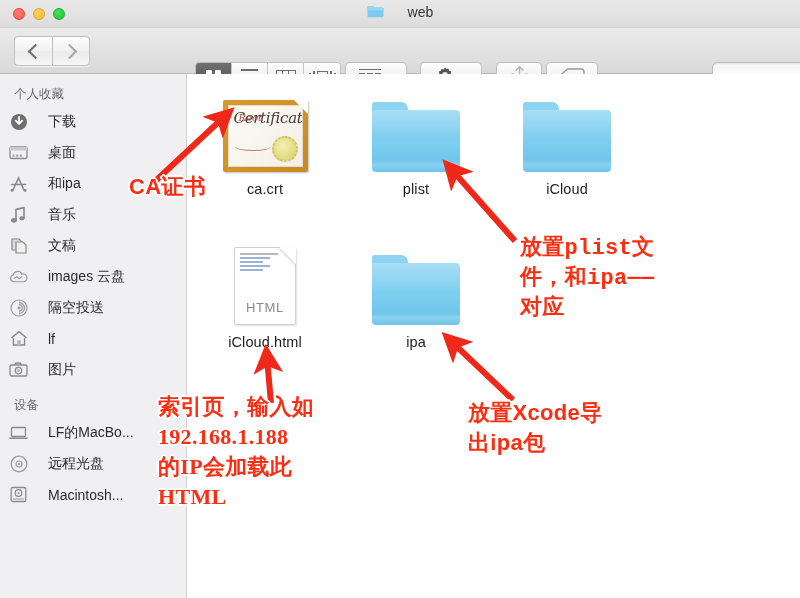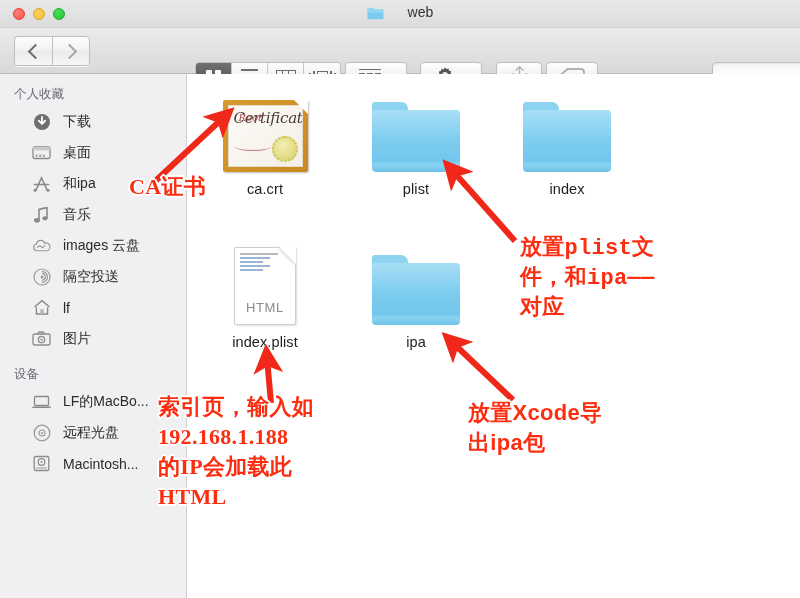--- a/index.html
+++ b/index.html
@@ -43,21 +43,20 @@
     box-sizing: border-box;
   }
   .light.close  { background: radial-gradient(circle at 35% 30%, #ff7f72, #f9564c); border: 1px solid #e0443b; }
   .light.min    { background: radial-gradient(circle at 35% 30%, #ffd05a, #f6bc3a); border: 1px solid #dea42a; }
   .light.max    { background: radial-gradient(circle at 35% 30%, #49dd5c, #24c434); border: 1px solid #1fae2c; }
 
   .title-center {
     position: absolute;
     left: 0; right: 0; top: 4px;
     display: flex;
-    align-items: center;
     justify-content: center;
     gap: 24px;
     pointer-events: none;
   }
   .title-folder {
     width: 17px; height: 13px;
     position: relative;
   }
   .title-text {
     font-size: 14px;
@@ -193,22 +192,22 @@
   .sb-header {
     font-size: 12.5px;
     color: #6d6d72;
     padding: 12px 0 3px 14px;
     font-weight: normal;
   }
   .sb-item {
     display: flex;
     align-items: center;
     height: 31px;
-    padding-left: 32px;
-    gap: 12px;
+    padding-left: 9px;
+    gap: 20px;
   }
   .sb-label {
     font-size: 14px;
     color: #2b2b2b;
     white-space: nowrap;
     overflow: hidden;
   }
   .sb-icon {
     width: 19px; height: 19px;
     flex: 0 0 19px;
@@ -548,20 +547,29 @@
       <span class="sb-icon">
         <svg width="17" height="18" viewBox="0 0 17 18">
           <path d="M6 14 V3.4 L14 1.6 V12" fill="none" stroke="#8a8a8a" stroke-width="1.6" stroke-linejoin="round"></path>
           <ellipse cx="4" cy="14.3" rx="3" ry="2.4" fill="#8a8a8a"></ellipse>
           <ellipse cx="12" cy="12.3" rx="2.6" ry="2.1" fill="#8a8a8a"></ellipse>
         </svg>
       </span>
       <span class="sb-label">音乐</span>
     </div>
 
+    <div class="sb-item">
+      <span class="sb-icon">
+        <svg width="18" height="18" viewBox="0 0 18 18">
+          <path d="M2 2 h7 l3 3 v8 h-10 Z" fill="#dcdcdc" stroke="#8a8a8a" stroke-width="1.2"></path>
+          <path d="M6 5 h7 l3 3 v8 h-10 Z" fill="#f0f0f0" stroke="#8a8a8a" stroke-width="1.2"></path>
+        </svg>
+      </span>
+      <span class="sb-label">文稿</span>
+    </div>
 
     <div class="sb-item">
       <span class="sb-icon">
         <svg width="20" height="14" viewBox="0 0 20 14">
           <path d="M5 12 a3.6 3.6 0 0 1 -0.4 -7.1 A4.6 4.6 0 0 1 13.4 4 A3.4 3.4 0 0 1 16 12 Z" fill="none" stroke="#9a9a9a" stroke-width="1.3"></path>
           <path d="M5.6 8.4 l2.6 -1.8 l2.6 2.2 l2.8 -2.2" fill="none" stroke="#9a9a9a" stroke-width="1.2" stroke-linecap="round"></path>
         </svg>
       </span>
       <span class="sb-label">images 云盘</span>
     </div>
@@ -668,38 +676,38 @@
     </div>
 
     <div class="file-item" style="left: 314px; top: 12px;">
       <div class="file-icon-wrap">
         <div class="folder">
           <span class="tab"></span>
             <span class="body"></span>
             <span class="sheen"></span>
         </div>
       </div>
-      <div class="file-label">index</div>
+      <div class="file-label">iCloud</div>
     </div>
 
     <div class="file-item" style="left: 12px; top: 165px;">
       <div class="file-icon-wrap">
         <div class="htmldoc">
           <span class="codelines">
             <i class="g"></i>
               <i class="m"></i>
               <i class="s"></i>
               <i class="m"></i>
               <i class="s"></i>
           </span>
           <span class="type">HTML</span>
           <span class="fold"></span>
         </div>
       </div>
-      <div class="file-label">index.plist</div>
+      <div class="file-label">iCloud.html</div>
     </div>
 
     <div class="file-item" style="left: 163px; top: 165px;">
       <div class="file-icon-wrap">
         <div class="folder">
           <span class="tab"></span>
             <span class="body"></span>
             <span class="sheen"></span>
         </div>
       </div>
@@ -717,21 +725,21 @@
 
     <line x1="150" y1="186" x2="224" y2="117" stroke="#f0281a" stroke-width="6" marker-end="url(#ah)"></line>
 
     <line x1="515" y1="241" x2="452" y2="170" stroke="#f0281a" stroke-width="6" marker-end="url(#ah)"></line>
 
     <line x1="271" y1="403" x2="267" y2="358" stroke="#f0281a" stroke-width="6" marker-end="url(#ah)"></line>
 
     <line x1="513" y1="400" x2="452" y2="342" stroke="#f0281a" stroke-width="6" marker-end="url(#ah)"></line>
   </svg>
 
-  <div class="anno" style="left: 129px; top: 172px; font-family: Liberation Serif, serif;">CA证书</div>
+  <div class="anno" style="left: 129px; top: 172px;">CA证书</div>
   <div class="anno" style="left: 520px; top: 234px; font-family: Liberation Mono, monospace;">放置plist文
 件，和ipa——
 对应</div>
   <div class="anno" style="left: 158px; top: 392px; font-family: Liberation Serif, serif;">索引页，输入如
 192.168.1.188
 的IP会加载此
 HTML</div>
   <div class="anno" style="left: 468px; top: 398px;">放置Xcode导
 出ipa包</div>
 

